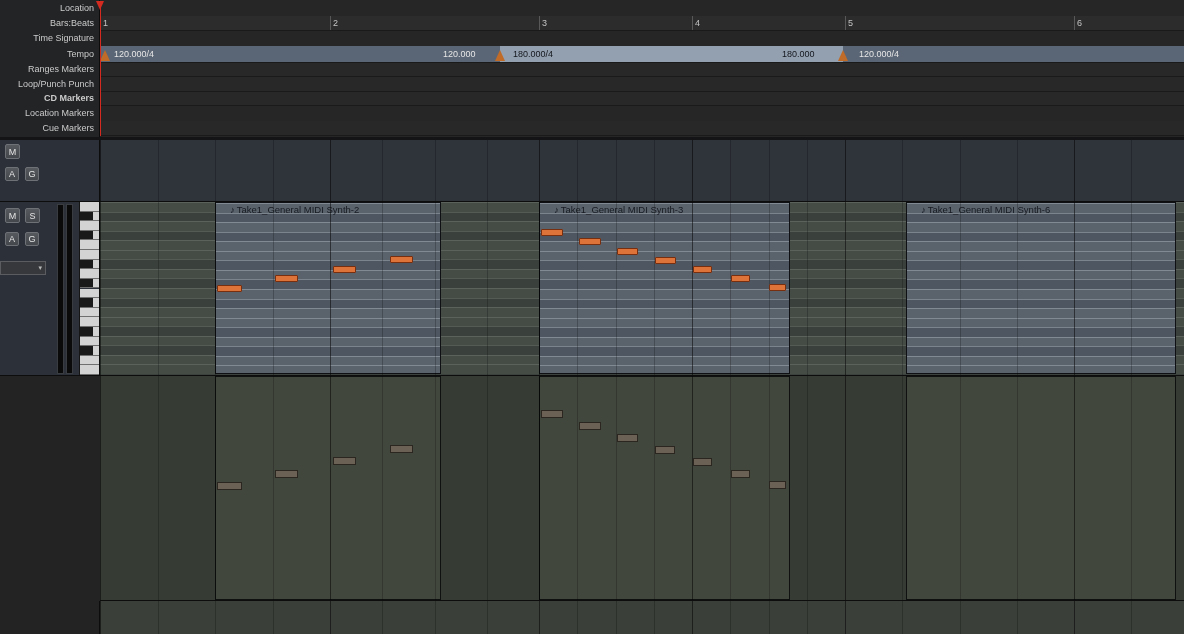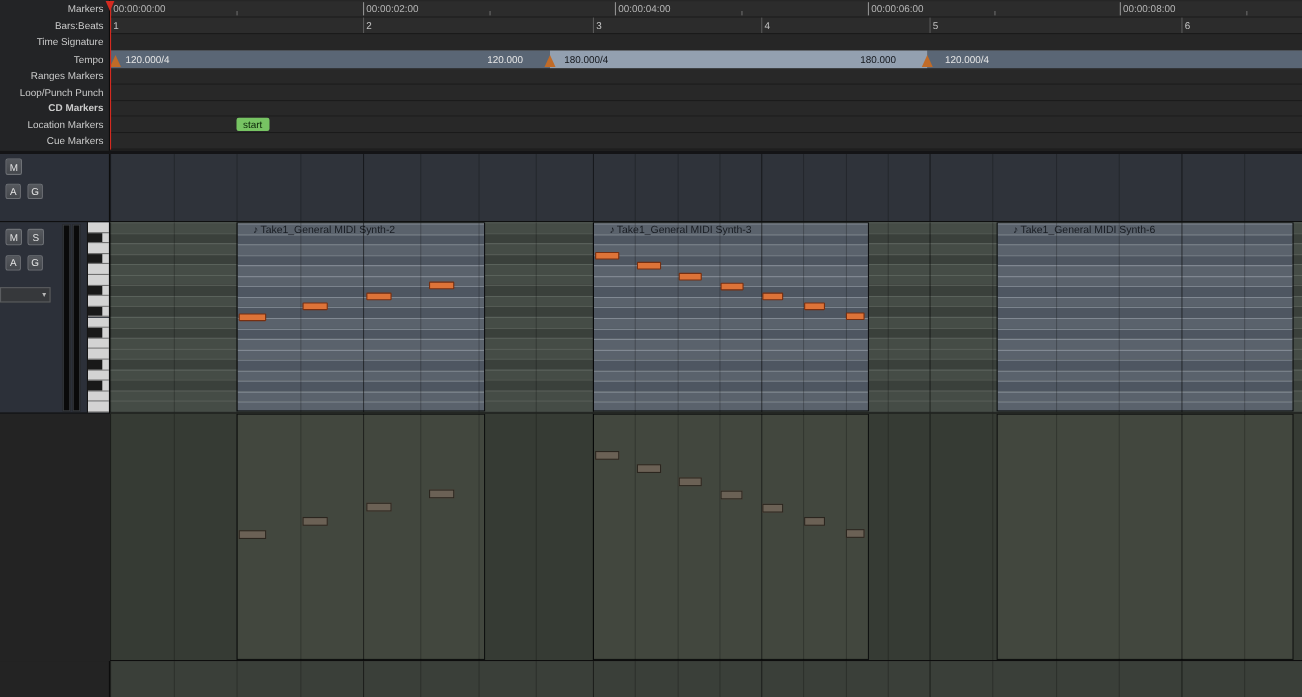--- a/index.html
+++ b/index.html
@@ -62,81 +62,61 @@
   .region-note-icon{margin-right:2px}
   .midi-note{position:absolute;height:7px;border-radius:1px;z-index:5}
   .ghost-region{position:absolute;top:0;height:224px;border:1px solid #0f1110;z-index:1}
   .ghost-note{position:absolute;height:8px;z-index:3}
 </style>
 </head>
 <body>
 
 <div id="screen">
   <div id="ruler-labels" class="abs">
-      <div class="ruler-row-label" style="top: 1px; line-height: 14px;">Markers</div>
+      <div class="ruler-row-label" style="top: 1px; line-height: 14px;">Location</div>
       <div class="ruler-row-label" style="top: 16px; line-height: 14px;">Bars:Beats</div>
       <div class="ruler-row-label" style="top: 31px; line-height: 14px; text-align: center;">Time Signature</div>
       <div class="ruler-row-label" style="top: 46px; line-height: 16px;">Tempo</div>
       <div class="ruler-row-label" style="top: 63px; line-height: 13px;">Ranges Markers</div>
       <div class="ruler-row-label" style="top: 77px; line-height: 14px;">Loop/Punch Punch</div>
       <div class="ruler-row-label" style="top: 92px; line-height: 13px; font-weight: bold;">CD Markers</div>
       <div class="ruler-row-label" style="top: 106px; line-height: 14px;">Location Markers</div>
       <div class="ruler-row-label" style="top: 121px; line-height: 14px;">Cue Markers</div>
     </div>
   <div id="ruler-area" class="abs">
-      <div class="ruler-row" style="top: 1px; height: 15px; background: rgb(44, 44, 44);">
-        <div class="tc-tick" style="left: 0px;"></div>
-        <div class="tc-label" style="left: 3px;">00:00:00:00</div>
-        <div class="tc-tick-minor" style="left: 115px;"></div>
-        <div class="tc-tick" style="left: 230px;"></div>
-        <div class="tc-label" style="left: 233px;">00:00:02:00</div>
-        <div class="tc-tick-minor" style="left: 345px;"></div>
-        <div class="tc-tick" style="left: 459px;"></div>
-        <div class="tc-label" style="left: 462px;">00:00:04:00</div>
-        <div class="tc-tick-minor" style="left: 574px;"></div>
-        <div class="tc-tick" style="left: 689px;"></div>
-        <div class="tc-label" style="left: 692px;">00:00:06:00</div>
-        <div class="tc-tick-minor" style="left: 804px;"></div>
-        <div class="tc-tick" style="left: 918px;"></div>
-        <div class="tc-label" style="left: 921px;">00:00:08:00</div>
-        <div class="tc-tick-minor" style="left: 1033px;"></div>
-      </div>
       <div class="ruler-row" style="top: 16px; height: 15px; background: rgb(44, 44, 44);">
         <div class="bar-tick" style="left: 0px;"></div>
         <div class="bar-num" style="left: 3px;">1</div>
         <div class="bar-tick" style="left: 230px;"></div>
         <div class="bar-num" style="left: 233px;">2</div>
         <div class="bar-tick" style="left: 439px;"></div>
         <div class="bar-num" style="left: 442px;">3</div>
         <div class="bar-tick" style="left: 592px;"></div>
         <div class="bar-num" style="left: 595px;">4</div>
         <div class="bar-tick" style="left: 745px;"></div>
         <div class="bar-num" style="left: 748px;">5</div>
         <div class="bar-tick" style="left: 974px;"></div>
         <div class="bar-num" style="left: 977px;">6</div>
       </div>
-      <div class="ruler-row" style="top: 46px; height: 17px; background: #737373;">
+      <div class="ruler-row" style="top: 46px; height: 17px; background: #4d7c0f;">
         <div class="tempo-seg" style="left: 0px; width: 400px; background: rgb(90, 102, 117);"></div>
         <div class="tempo-seg" style="left: 400px; width: 343px; background: rgb(147, 160, 176);"></div>
         <div class="tempo-seg" style="left: 743px; width: 341px; background: rgb(90, 102, 117);"></div>
         <div class="tempo-text" style="left: 14px; color: rgb(230, 230, 230);">120.000/4</div>
         <div class="tempo-text" style="left: 343px; color: rgb(230, 230, 230);">120.000</div>
         <div class="tempo-text" style="left: 413px; color: rgb(20, 23, 28);">180.000/4</div>
         <div class="tempo-text" style="left: 682px; color: rgb(20, 23, 28);">180.000</div>
         <div class="tempo-text" style="left: 759px; color: rgb(230, 230, 230);">120.000/4</div>
         <div class="tempo-marker" style="left: 0px; top: 4px; border-bottom: 11px solid rgb(192, 107, 40);"></div>
         <div class="tempo-marker" style="left: 395px; top: 4px; border-bottom: 11px solid rgb(192, 107, 40);"></div>
         <div class="tempo-marker" style="left: 738px; top: 4px; border-bottom: 11px solid rgb(192, 107, 40);"></div>
       </div>
       <div class="ruler-row" style="top: 63px; height: 14px; background: rgb(40, 40, 40);"></div>
       <div class="ruler-row" style="top: 77px; height: 15px; background: rgb(40, 40, 40);"></div>
       <div class="ruler-row" style="top: 92px; height: 14px; background: rgb(40, 40, 40);"></div>
-      <div class="ruler-row" style="top: 106px; height: 15px; background: rgb(40, 40, 40);">
-        <div class="loc-marker" style="left: 115px; background: rgb(119, 196, 99); color: rgb(11, 38, 8);">start</div>
-      </div>
       <div class="ruler-row" style="top: 121px; height: 15px; background: rgb(40, 40, 40);"></div>
     </div>
   <div id="ruler-divider" class="abs"></div>
 
   <div id="playhead-line" class="abs" style="background: rgb(212, 42, 32);"></div>
   <div id="playhead-head" class="abs" style="border-top: 9px solid rgb(212, 42, 32);"></div>
 
   <div id="hdr1" class="thdr">
     <div class="hbtn" id="h1m">M</div>
     <div class="hbtn" id="h1a">A</div>

